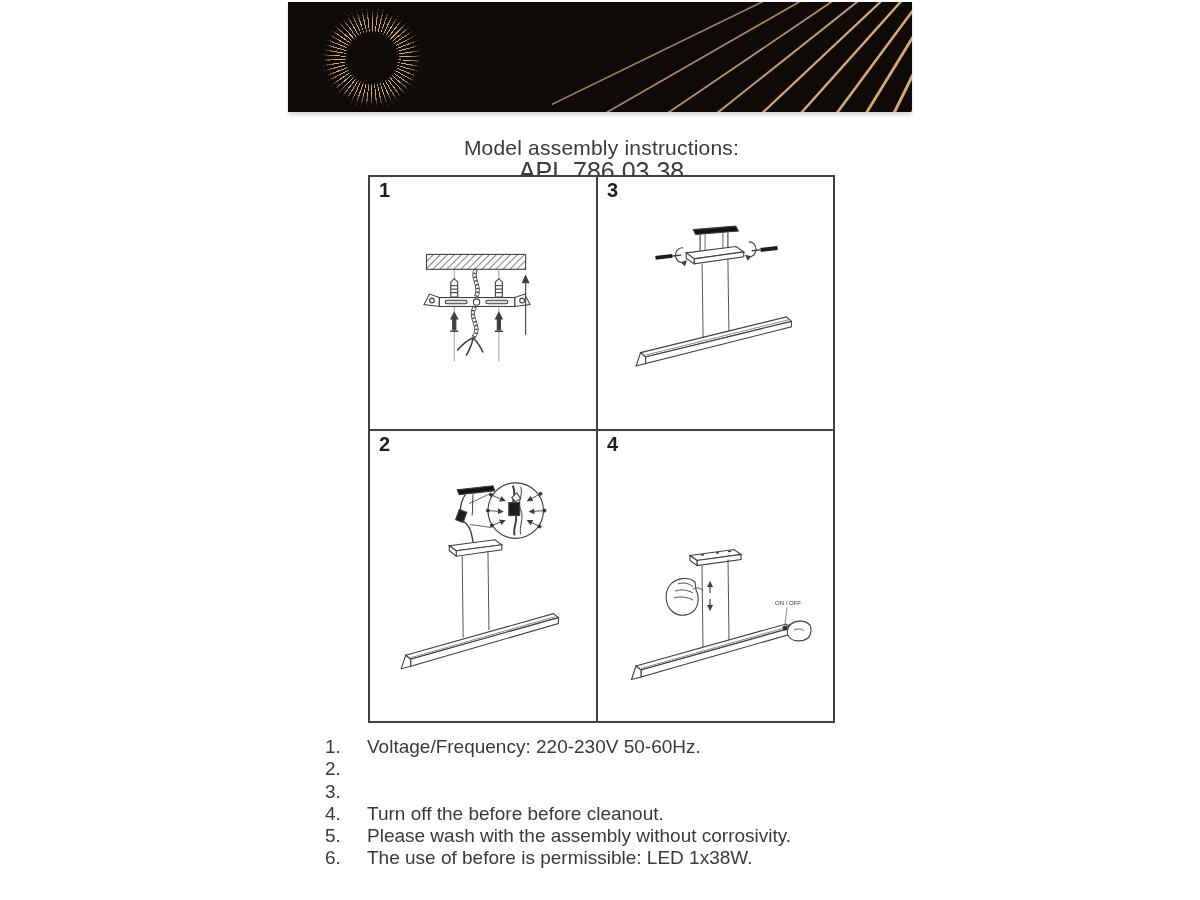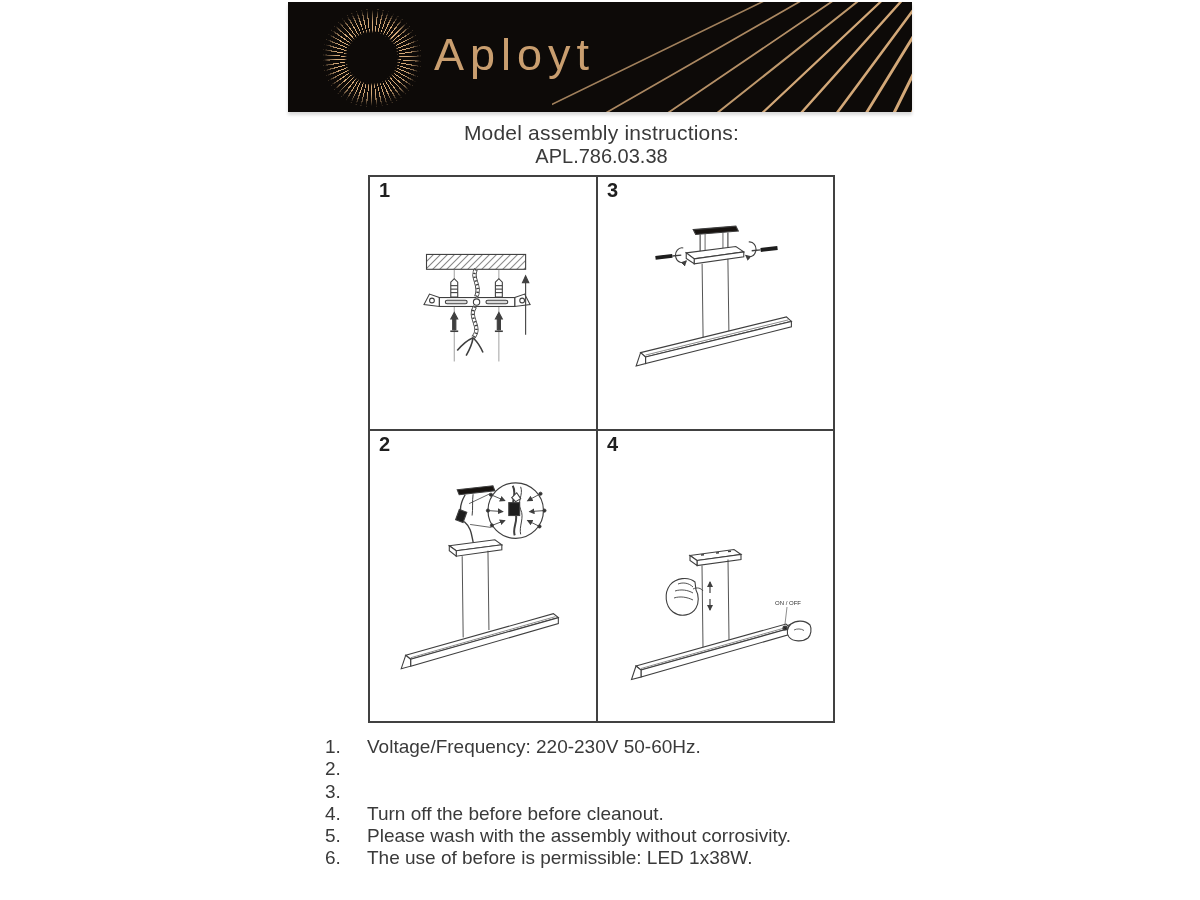--- a/index.html
+++ b/index.html
@@ -12,23 +12,23 @@
   .sunburst{position:absolute;left:35px;top:7px;width:98px;height:98px;border-radius:50%;
     background:repeating-conic-gradient(from 0deg,#d3a878 0deg 1.6deg,rgba(211,168,120,0) 1.6deg 6.2deg);}
   .sunburst::after{content:"";position:absolute;inset:0;border-radius:50%;
     background:radial-gradient(circle,#0d0a08 0px 25px,rgba(13,10,8,0) 28px 36px,
                rgba(13,10,8,0.55) 44px,#0d0a08 48px);}
   .brand{position:absolute;left:146px;top:27px;font-size:45px;letter-spacing:6px;
          color:#c99e6f;font-weight:400;}
   .rays{position:absolute;right:0;top:0;width:360px;height:110px;}
 
   
-  .title{position:absolute;left:368px;top:121px;width:467px;text-align:center;color:#3a3a3a;}
+  .title{position:absolute;left:368px;top:136px;width:467px;text-align:center;color:#3a3a3a;}
   .title .t1{font-size:21px;line-height:24px;letter-spacing:0.2px;}
-  .title .t2{font-size:20px;line-height:23px;}
+  .title .t2{font-size:25px;line-height:23px;}
 
   
   .grid{position:absolute;left:368px;top:175px;display:grid;
         grid-template-columns:228px 235px;grid-template-rows:254px 290px;
         border:2px solid #414141;}
   .cell{position:relative;background:#fff;}
   .cell.br{border-right:2px solid #414141;}
   .cell.bb{border-bottom:2px solid #414141;}
   .pnum{position:absolute;left:9px;top:2px;font-size:20px;font-weight:700;color:#1f1f1f;}
   .cell svg{position:absolute;left:0;top:0;width:100%;height:100%;}
@@ -39,21 +39,20 @@
   .instr-row{display:flex;line-height:22.3px;}
   .instr-num{width:42px;flex:0 0 42px;}
 </style>
 </head>
 <body>
 
 <div class="page">
 
   <header class="banner">
     <div class="sunburst"></div>
-    <div class="brand">Aployt</div>
     <svg class="rays" viewBox="0 0 360 110">
       <g stroke="#d3a878" fill="none" stroke-linecap="round">
         <line x1="456" y1="-120" x2="-440" y2="317" stroke-width="1.6" opacity="0.75"></line>
         <line x1="456" y1="-120" x2="-373" y2="356" stroke-width="1.7" opacity="0.8"></line>
         <line x1="456" y1="-120" x2="-307" y2="398" stroke-width="1.8" opacity="0.85"></line>
         <line x1="456" y1="-120" x2="-244" y2="436" stroke-width="2" opacity="0.9"></line>
         <line x1="456" y1="-120" x2="-177" y2="475" stroke-width="2.2"></line>
         <line x1="456" y1="-120" x2="-111" y2="513" stroke-width="2.4"></line>
         <line x1="456" y1="-120" x2="-44" y2="555" stroke-width="2.6"></line>
         <line x1="456" y1="-120" x2="18" y2="594" stroke-width="2.8"></line>

